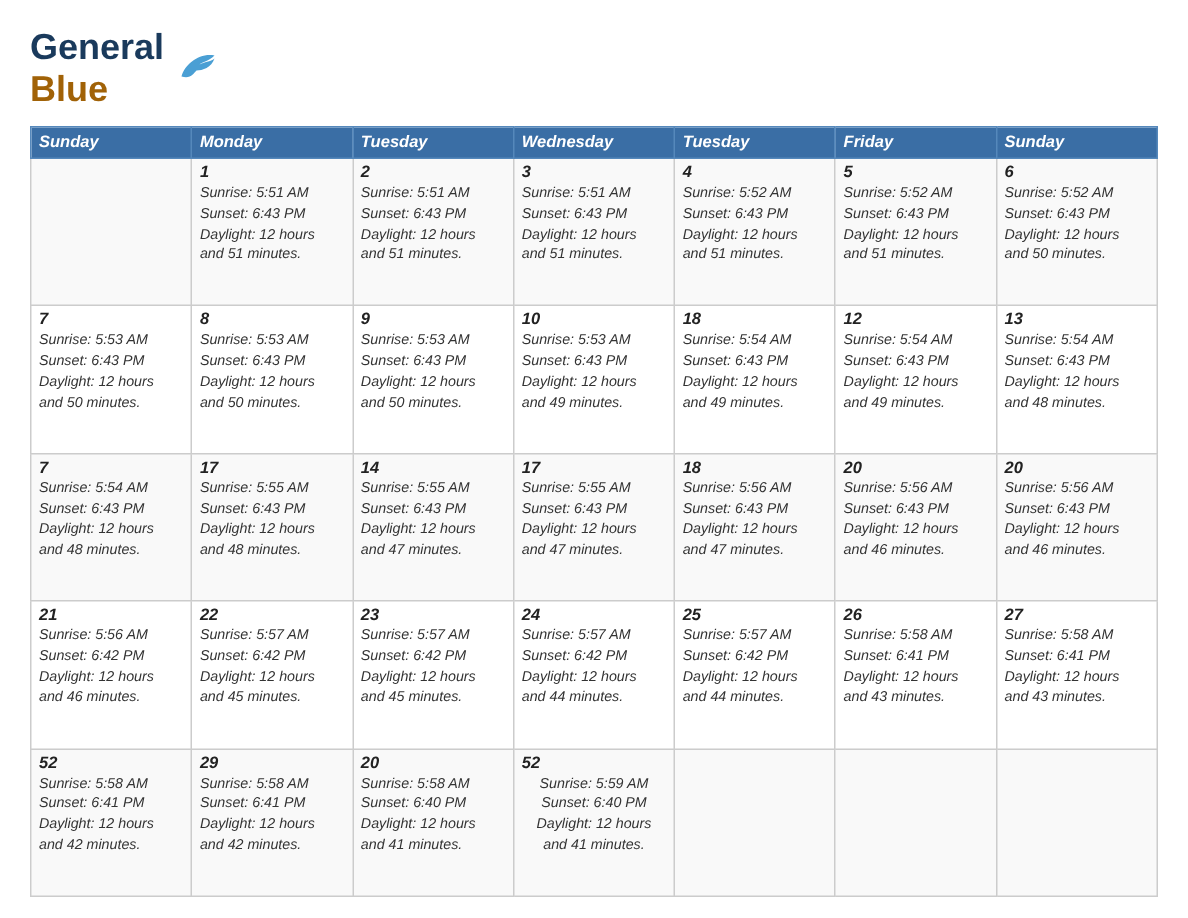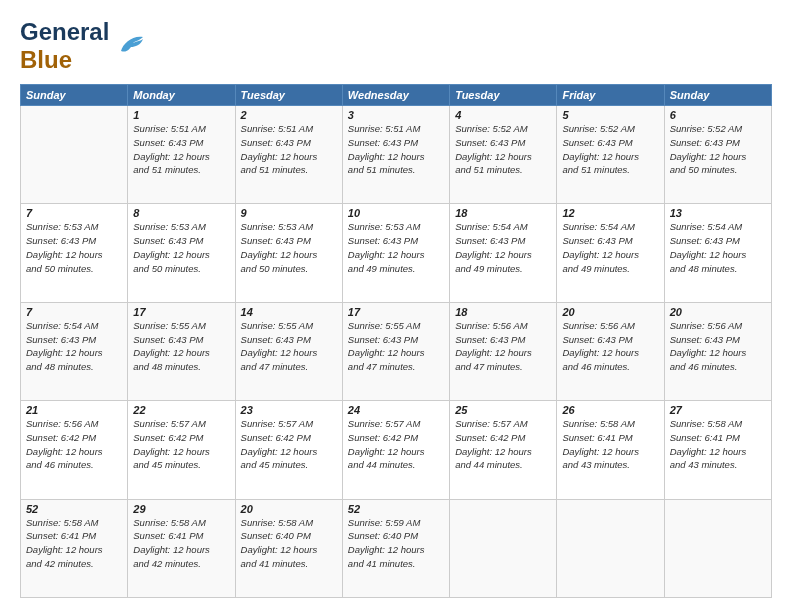--- a/index.html
+++ b/index.html
@@ -342,21 +342,21 @@
           </td>
           <td>
             <span class="day-num">20</span>
             <div class="day-info" style="white-space: pre-line;">Sunrise: 5:58 AM
 Sunset: 6:40 PM
 Daylight: 12 hours
 and 41 minutes.</div>
           </td>
           <td>
             <span class="day-num">52</span>
-            <div class="day-info" style="white-space: pre-line;">Sunrise: 5:59 AM
+            <div class="day-info" style="white-space: pre-line; text-align: center;">Sunrise: 5:59 AM
 Sunset: 6:40 PM
 Daylight: 12 hours
 and 41 minutes.</div>
           </td>
           <td></td>
           <td></td>
           <td></td>
         </tr>
       </tbody>
   </table>

